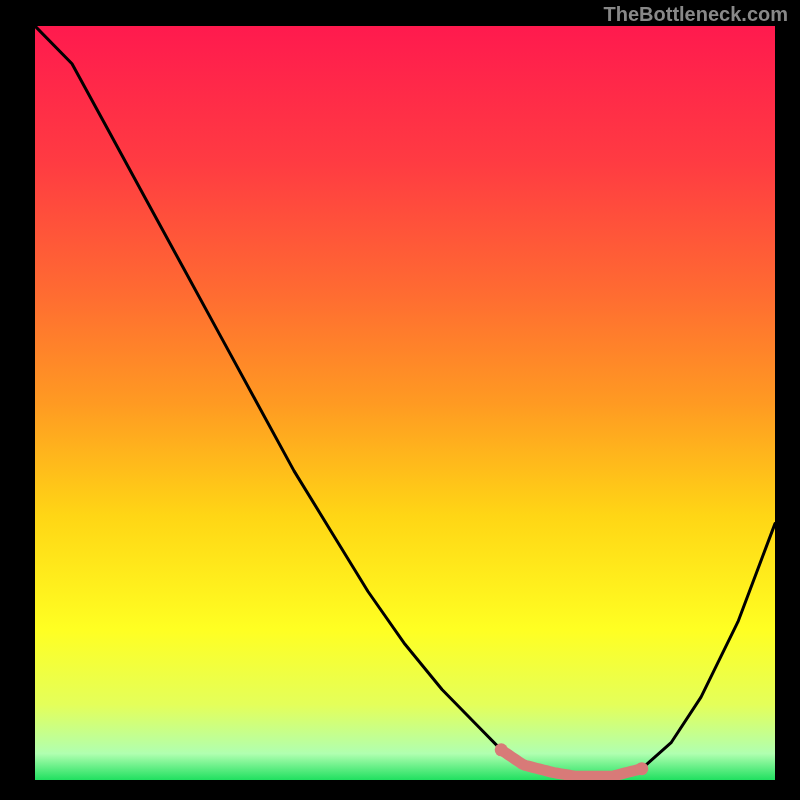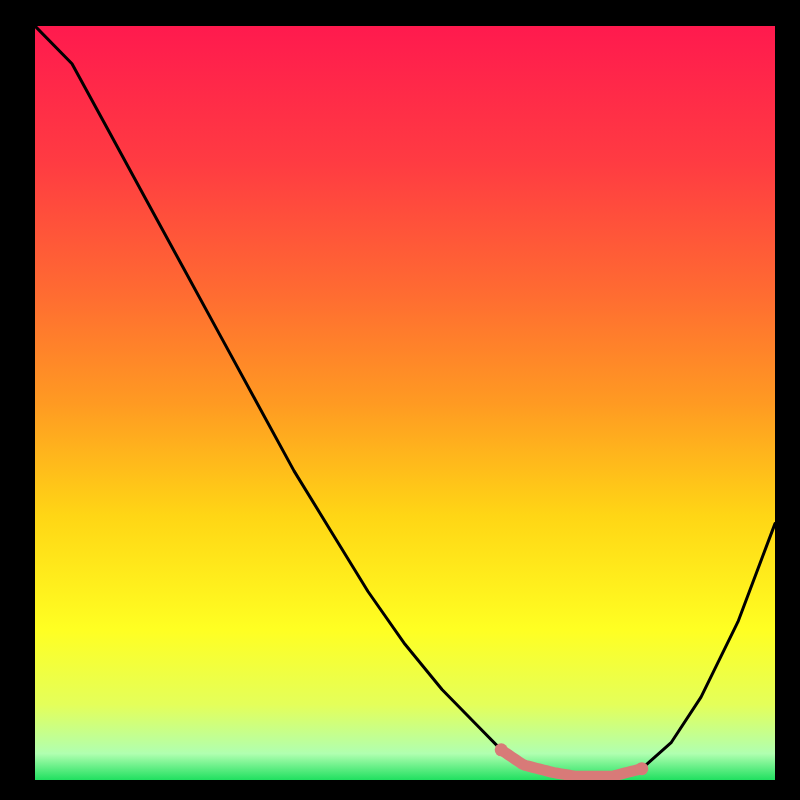--- a/index.html
+++ b/index.html
@@ -34,20 +34,21 @@
     width: 740px;
     height: 754px;
     z-index: 5;
   }
 </style>
 </head>
 <body>
 
 <div class="container">
 
+  <div class="watermark">TheBottleneck.com</div>
 
   <div class="plot-area">
     <svg width="740" height="754" preserveAspectRatio="none">
       <defs>
         <linearGradient id="bg-grad" x1="0" y1="0" x2="0" y2="1">
             <stop offset="0%" stop-color="#ff1a4e"></stop>
             <stop offset="18%" stop-color="#ff3b42"></stop>
             <stop offset="35%" stop-color="#ff6a32"></stop>
             <stop offset="50%" stop-color="#ff9a22"></stop>
             <stop offset="65%" stop-color="#ffd615"></stop>

